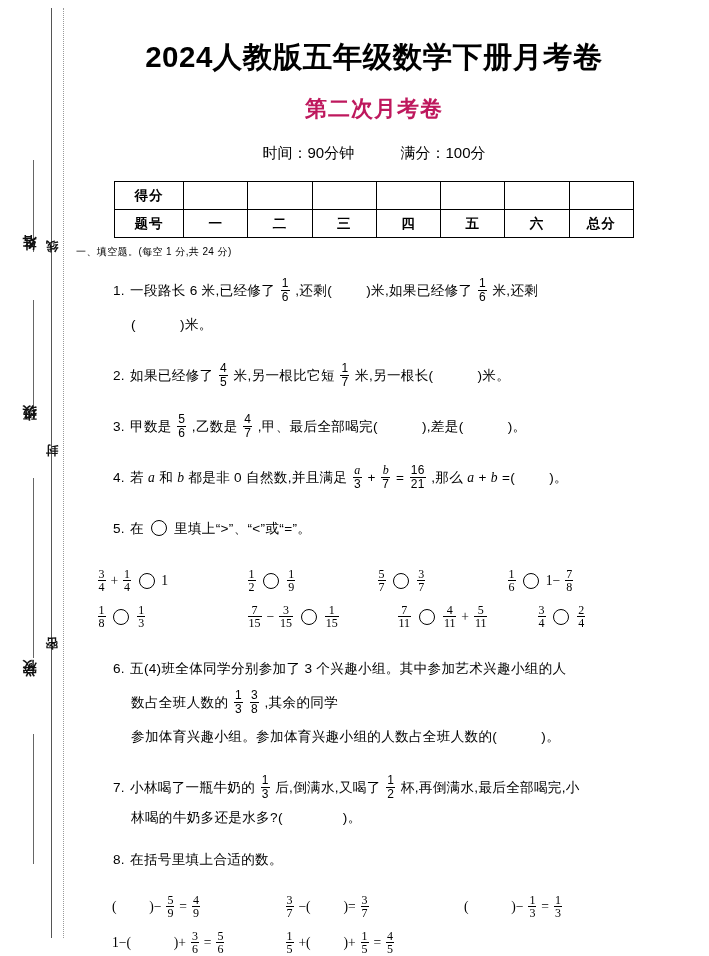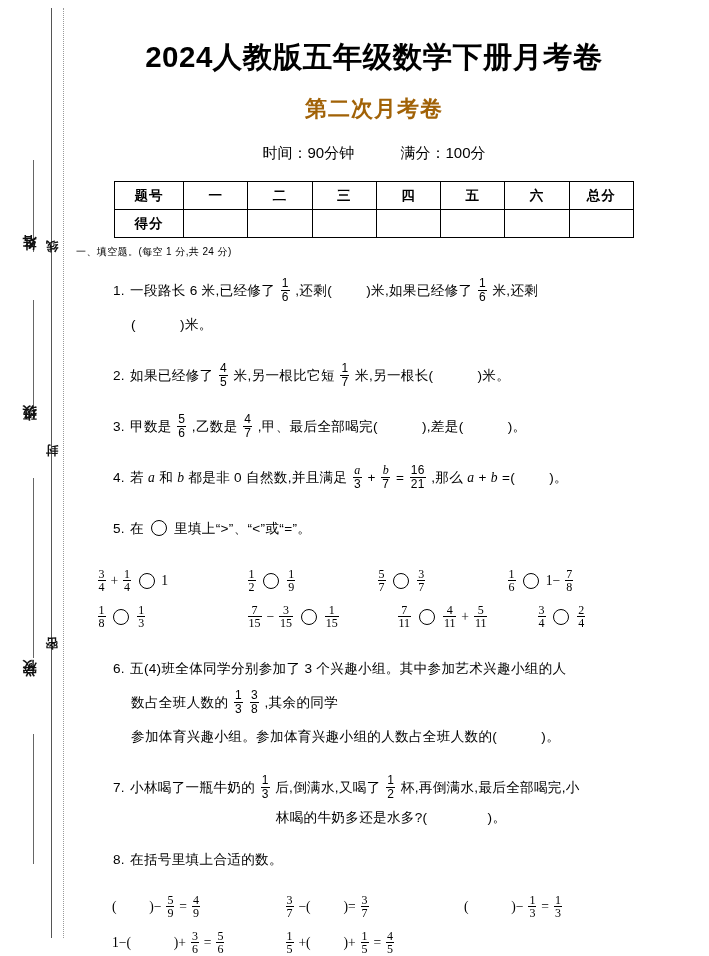--- a/index.html
+++ b/index.html
@@ -79,21 +79,21 @@
     color: #000;
   }
   #doc-subtitle {
     margin: 0;
     padding-top: 16px;
     text-align: center;
     font-family: "Liberation Sans", "DejaVu Sans", sans-serif;
     font-weight: 700;
     font-size: 22px;
     letter-spacing: 1px;
-    color: #a16207;
+    color: #be185d;
   }
   #exam-meta {
     margin: 0;
     padding-top: 20px;
     text-align: center;
     font-family: "Liberation Sans", "DejaVu Sans", sans-serif;
     font-weight: 400;
     font-size: 15px;
   }
   #exam-meta .meta-gap { display: inline-block; width: 38px; }
@@ -214,39 +214,39 @@
 
   <div id="exam-meta">
     <span>时间：90分钟</span>
     <span class="meta-gap"></span>
     <span>满分：100分</span>
   </div>
 
   <table id="score-table">
     <tbody>
       <tr>
+        <td class="head-cell">得分</td>
+        <td></td>
+        <td></td>
+        <td></td>
+        <td></td>
+        <td></td>
+        <td></td>
+        <td></td>
+      </tr>
+      <tr>
         <td class="head-cell">题号</td>
         <td>一</td>
         <td>二</td>
         <td>三</td>
         <td>四</td>
         <td>五</td>
         <td>六</td>
         <td>总分</td>
       </tr>
-      <tr>
-        <td class="head-cell">得分</td>
-        <td></td>
-        <td></td>
-        <td></td>
-        <td></td>
-        <td></td>
-        <td></td>
-        <td></td>
-      </tr>
     </tbody>
   </table>
 
   <div id="questions">
 
     <div class="section-head">一、填空题。(每空 1 分,共 24 分)</div>
 
     <div class="q">
       <span class="q-line">
         <span class="q-num">1.</span>
@@ -494,21 +494,21 @@
           <span class="num">1</span>
           <span class="den">3</span>
         </span>
         <span>后,倒满水,又喝了</span>
         <span class="frac">
           <span class="num">1</span>
           <span class="den">2</span>
         </span>
         <span>杯,再倒满水,最后全部喝完,小</span>
       </span>
-      <span class="q-line" style="line-height:26px;text-align:center;">
+      <span class="q-line" style="line-height:26px;">
         <span class="indent"></span>
         <span>林喝的牛奶多还是水多?(</span>
         <span class="blank-l"></span>
         <span>)。</span>
       </span>
     </div>
 
     <div class="q">
       <span class="q-line" style="line-height:24px;">
         <span class="q-num">8.</span>

